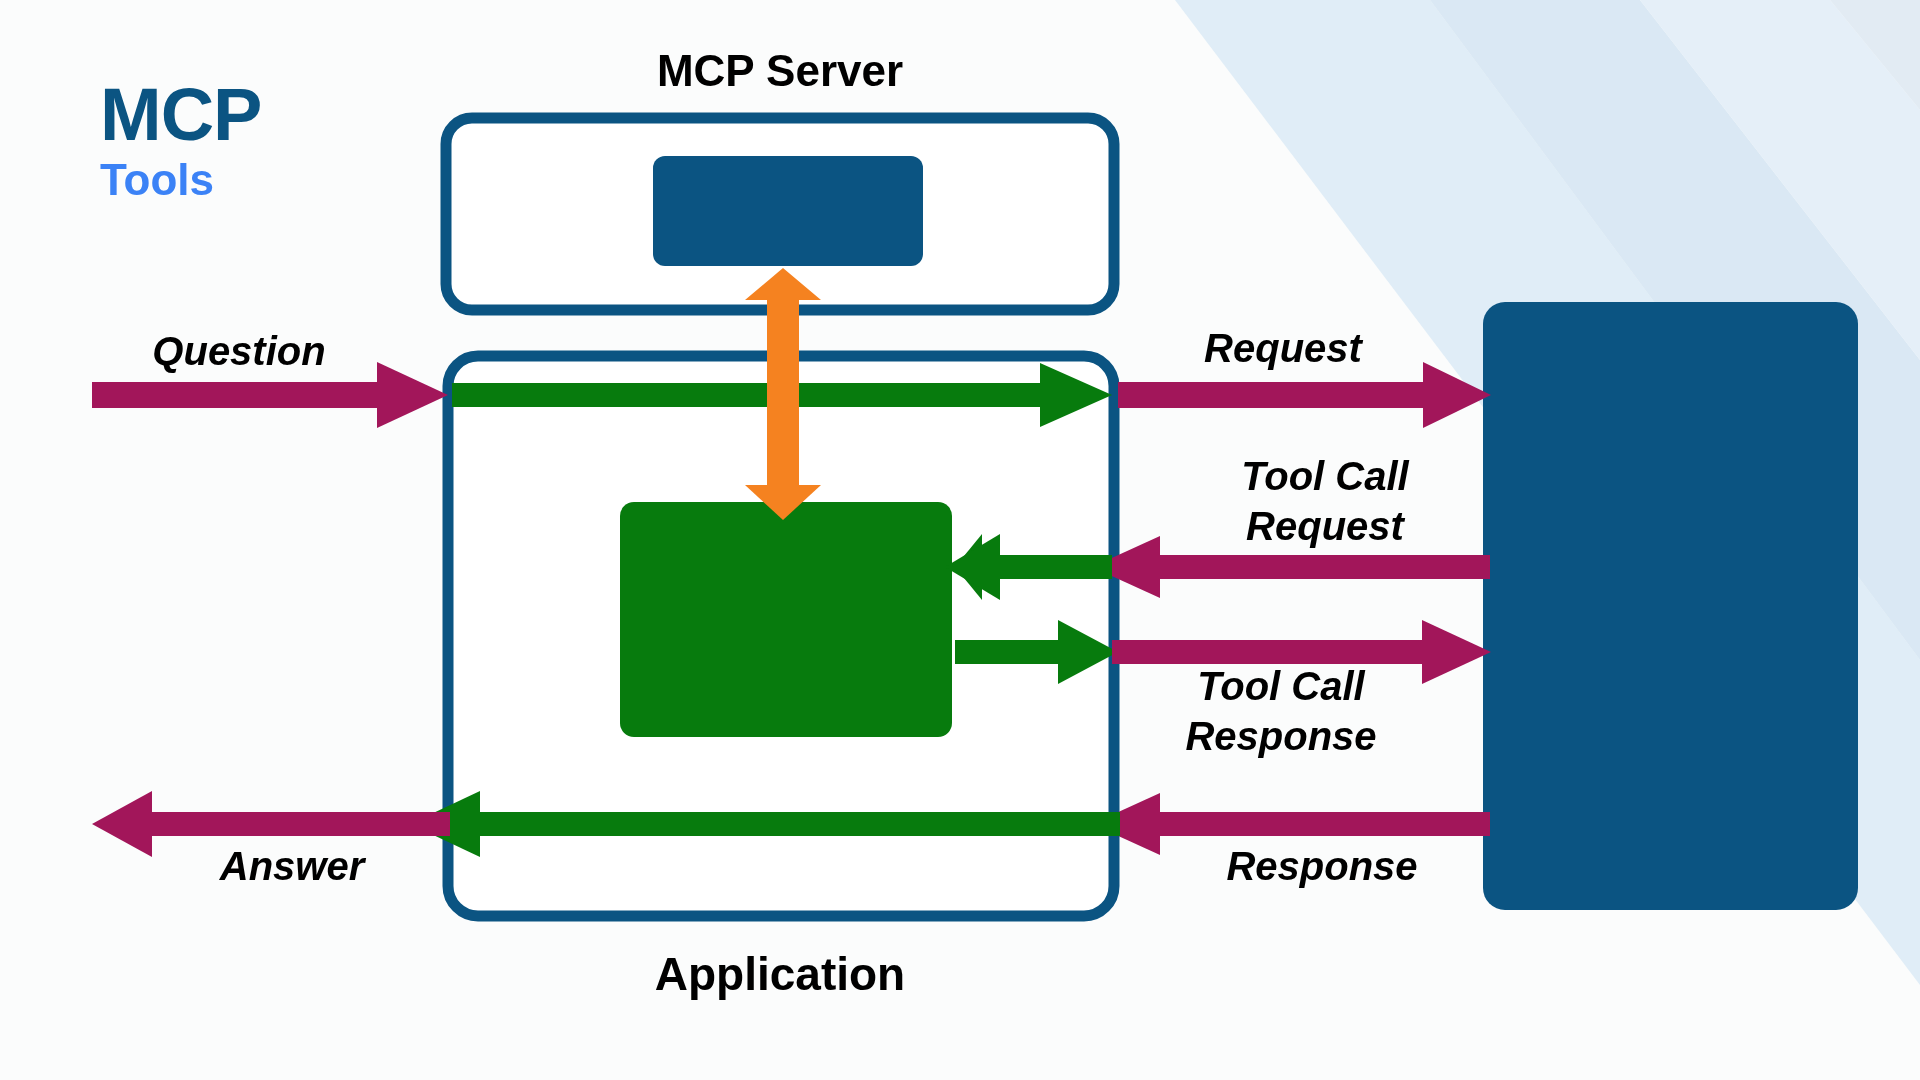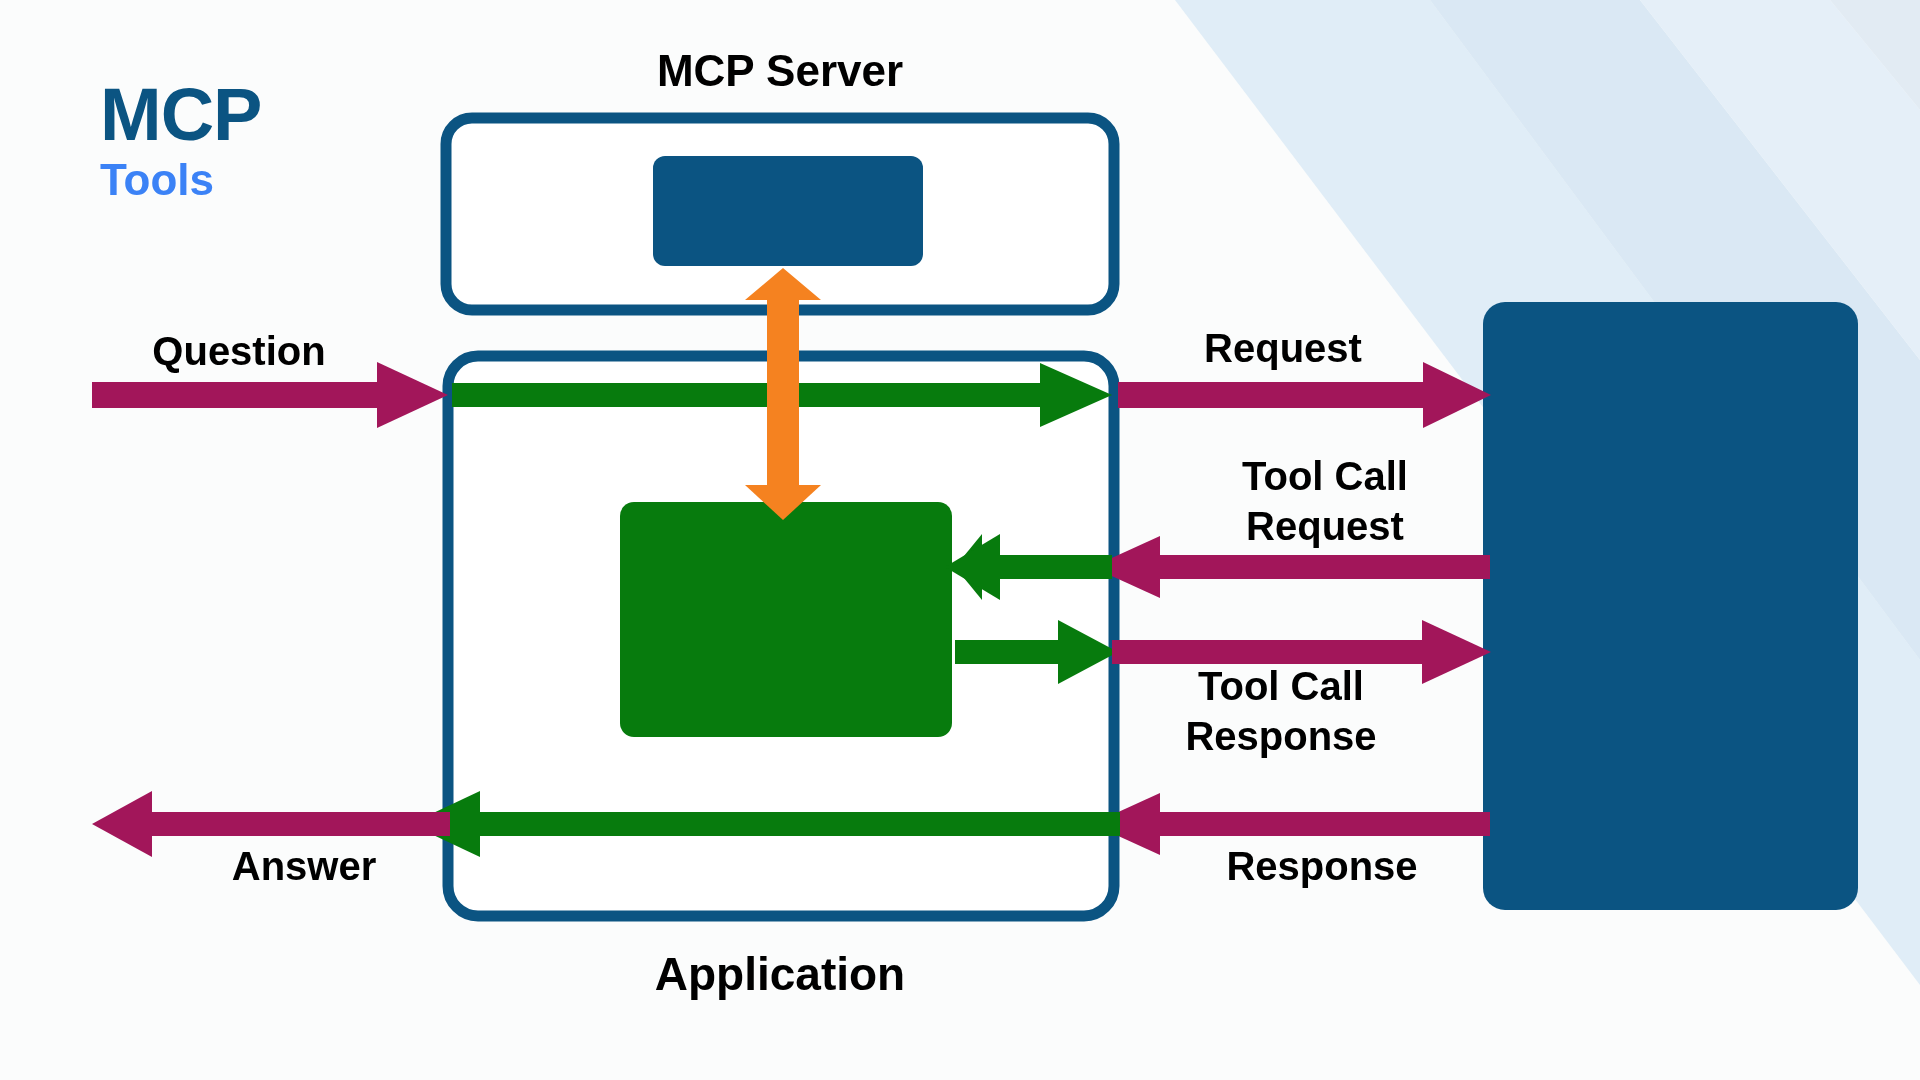--- a/index.html
+++ b/index.html
@@ -9,21 +9,21 @@
     font-family:"Liberation Sans", sans-serif;
   }
   #stage{position:absolute;inset:0;width:1920px;height:852px;}
   .bg{position:absolute;inset:0;z-index:0;}
   .layer{position:absolute;inset:0;z-index:1;}
 
   .lbl{position:absolute;color:#000;font-weight:bold;white-space:pre;line-height:1.05;}
   .lbl.center{text-align:center;transform:translateX(-50%);}
 
   .boxtitle{font-size:44px;}
-  .arrowlbl{font-size:40px;}
+  .arrowlbl{font-size:40px;font-style:italic;}
   .toolcalllbl{font-size:42px;}
   .applbl{font-size:46px;}
 
   .mcp-logo{position:absolute;left:100px;top:80px;}
   .mcp-logo .big{font-size:74px;font-weight:bold;color:#0b5482;line-height:0.95;letter-spacing:-1px;}
   .mcp-logo .sub{font-size:44px;font-weight:bold;color:#3b82f6;line-height:1.1;margin-top:6px;}
 
   .node-label{position:absolute;color:#ffffff;font-weight:normal;text-align:center;
     display:flex;align-items:center;justify-content:center;line-height:1.12;}
   .api-label{font-size:46px;}
@@ -128,21 +128,21 @@
 
   <div class="node-label api-label" style="left:653px;top:156px;width:270px;height:110px;">API</div>
 
   <div class="node-label client-label" style="left:620px;top:502px;width:332px;height:235px;">MCP Client</div>
 
   <div class="node-label inference-label" style="left:1483px;top:302px;width:375px;height:608px;white-space:pre-line;">Inference
 Service</div>
 
   <div class="lbl center arrowlbl" style="left:239px;top:330px;">Question</div>
 
-  <div class="lbl center arrowlbl" style="left:304px;top:845px;">Answer</div>
+  <div class="lbl center arrowlbl" style="left:292px;top:845px;">Answer</div>
 
   <div class="lbl center arrowlbl" style="left:1283px;top:327px;">Request</div>
 
   <div class="lbl center arrowlbl" style="left:1322px;top:845px;">Response</div>
 
   <div class="lbl toolcalllbl" style="left:806px;top:413px;">Tool Call</div>
 
   <div class="lbl center arrowlbl" style="left:1325px;top:455px;">Tool Call</div>
   <div class="lbl center arrowlbl" style="left:1325px;top:505px;">Request</div>
 

